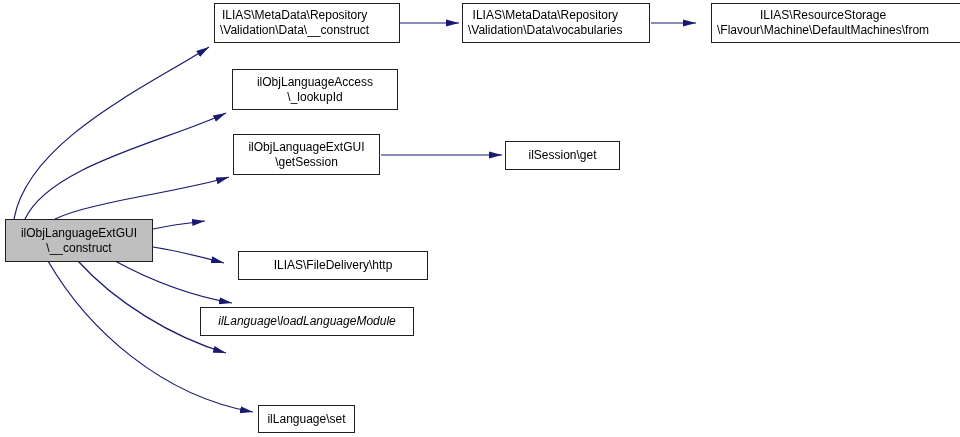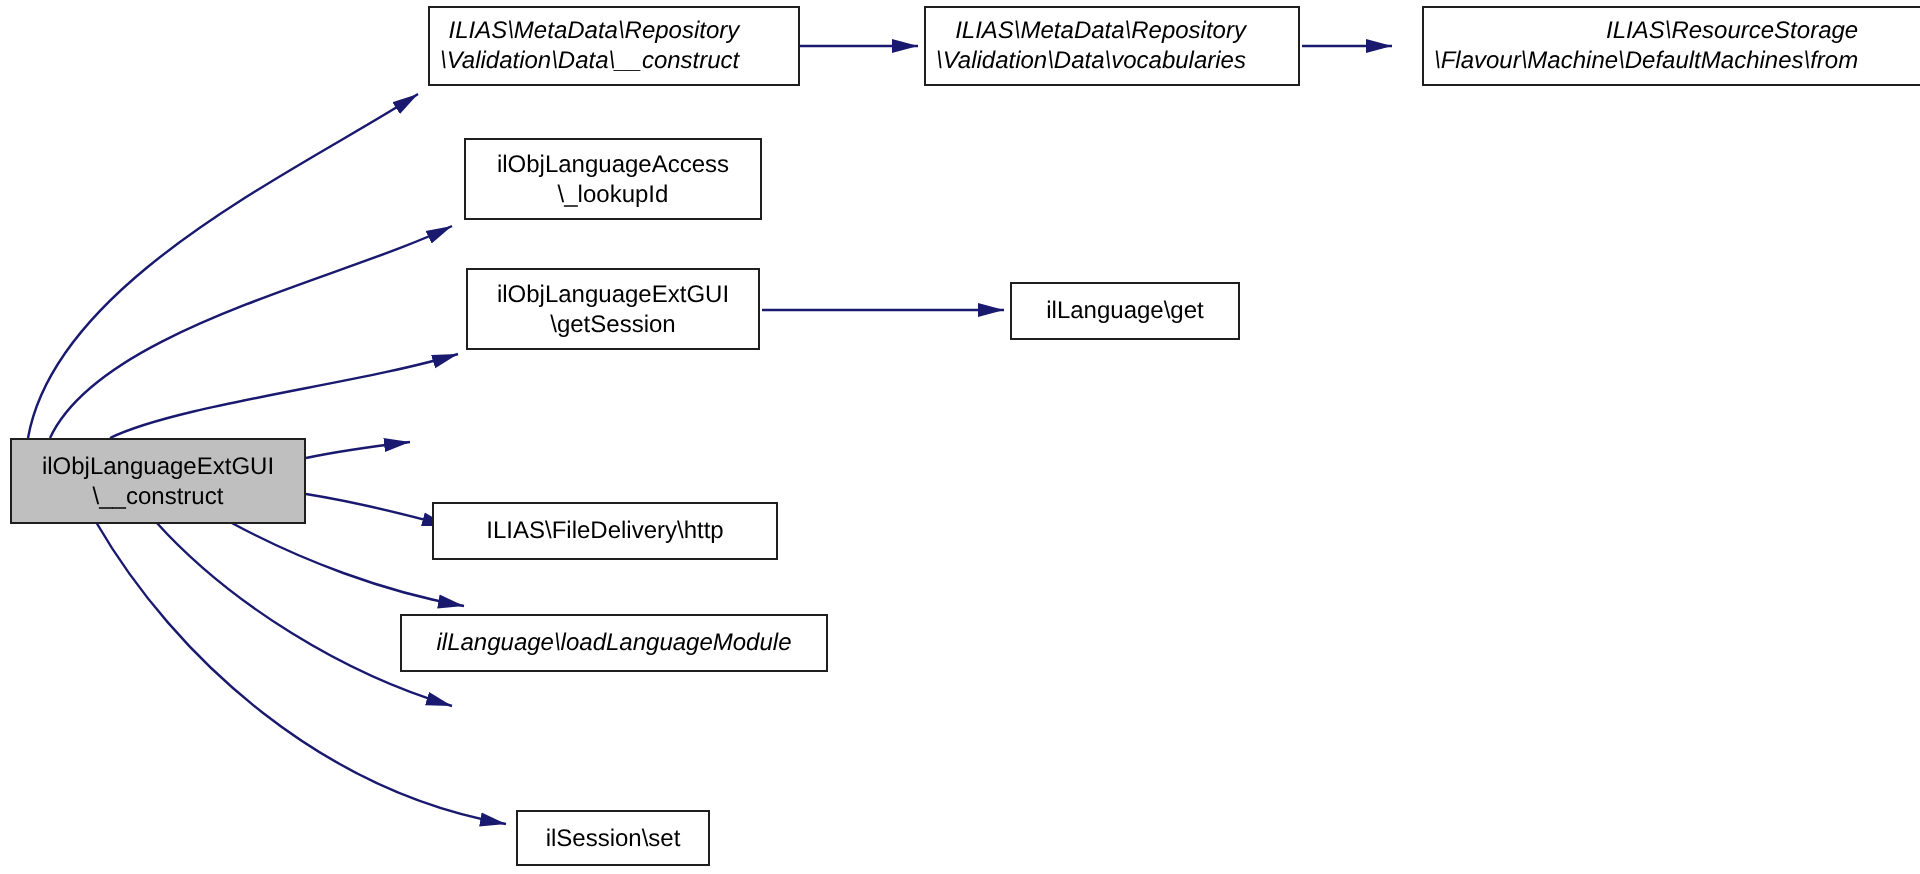--- a/index.html
+++ b/index.html
@@ -47,37 +47,36 @@
     display: flex;
     align-items: center;
     justify-content: center;
     text-align: center;
     white-space: pre-line;
     padding: 2px 5px;
     cursor: pointer;
   }
   .node.align-left {
     justify-content: flex-start;
-    text-align: right;
-    font-style: italic;
+    text-align: center;
   }
   .node.root {
     background: var(--root-fill);
     border-width: 1.5px;
   }
   
   .n-root               { left: 5px;   top: 219px; width: 148px; height: 43px; }
   .n-md-construct       { left: 214px; top: 3px;   width: 186px; height: 40px; }
   .n-md-vocabularies    { left: 462px; top: 3px;   width: 188px; height: 40px; }
   .n-rs-from            { left: 700px; top: 3px;   width: 256px; height: 40px; margin-left: 11px; }
-  .n-lookup-id          { left: 232px; top: 69px;  width: 149px; height: 41px; }
+  .n-lookup-id          { left: 232px; top: 69px;  width: 166px; height: 41px; }
   .n-get-session        { left: 233px; top: 134px; width: 147px; height: 41px; }
   .n-session-get        { left: 505px; top: 141px; width: 115px; height: 29px; }
   .n-get-user-language  { left: 209px; top: 198px; width: 194px; height: 30px; }
-  .n-file-delivery-http { left: 216px; top: 251px; width: 173px; height: 29px; align-items: center; }
+  .n-file-delivery-http { left: 238px; top: 251px; width: 190px; height: 29px; align-items: center; }
   .n-load-lang-module   { left: 200px; top: 307px; width: 214px; height: 29px; font-style: italic; }
   .n-refinery           { left: 222px; top: 358px; width: 171px; height: 29px; }
   .n-session-set        { left: 258px; top: 405px; width: 97px;  height: 28px; }
 </style>
 </head>
 <body>
 
 <div class="canvas">
 
   <svg class="edges" viewBox="0 0 960 437" xmlns="http://www.w3.org/2000/svg">
@@ -123,30 +122,30 @@
     <span>ilObjLanguageAccess
 \_lookupId</span>
   </div>
 
   <div class="node n-get-session">
     <span>ilObjLanguageExtGUI
 \getSession</span>
   </div>
 
   <div class="node n-session-get">
-    <span>ilLanguage\get</span>
+    <span>ilSession\get</span>
   </div>
 
 
   <div class="node n-file-delivery-http">
     <span>ILIAS\FileDelivery\http</span>
   </div>
 
   <div class="node n-load-lang-module">
     <span>ilLanguage\loadLanguageModule</span>
   </div>
 
 
   <div class="node n-session-set">
-    <span>ilSession\set</span>
+    <span>ilLanguage\set</span>
   </div>
 
 </div>
 
 </body></html>

